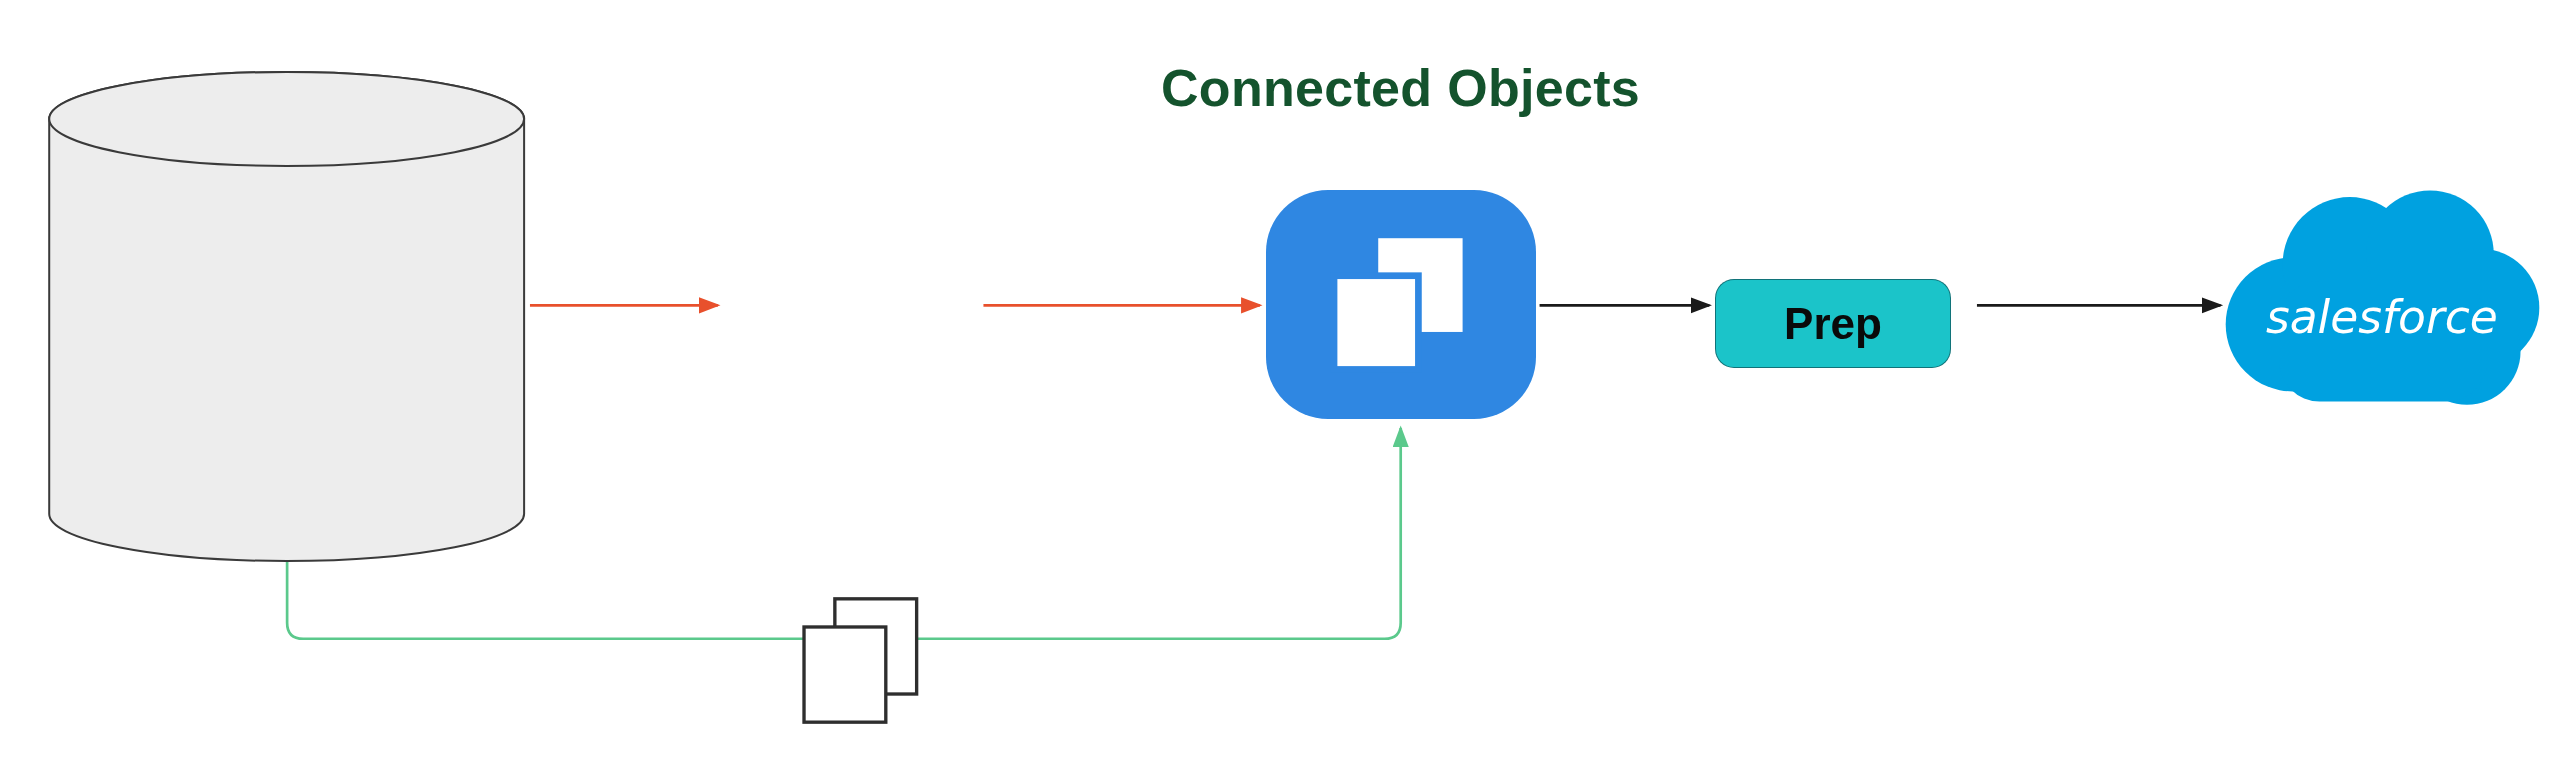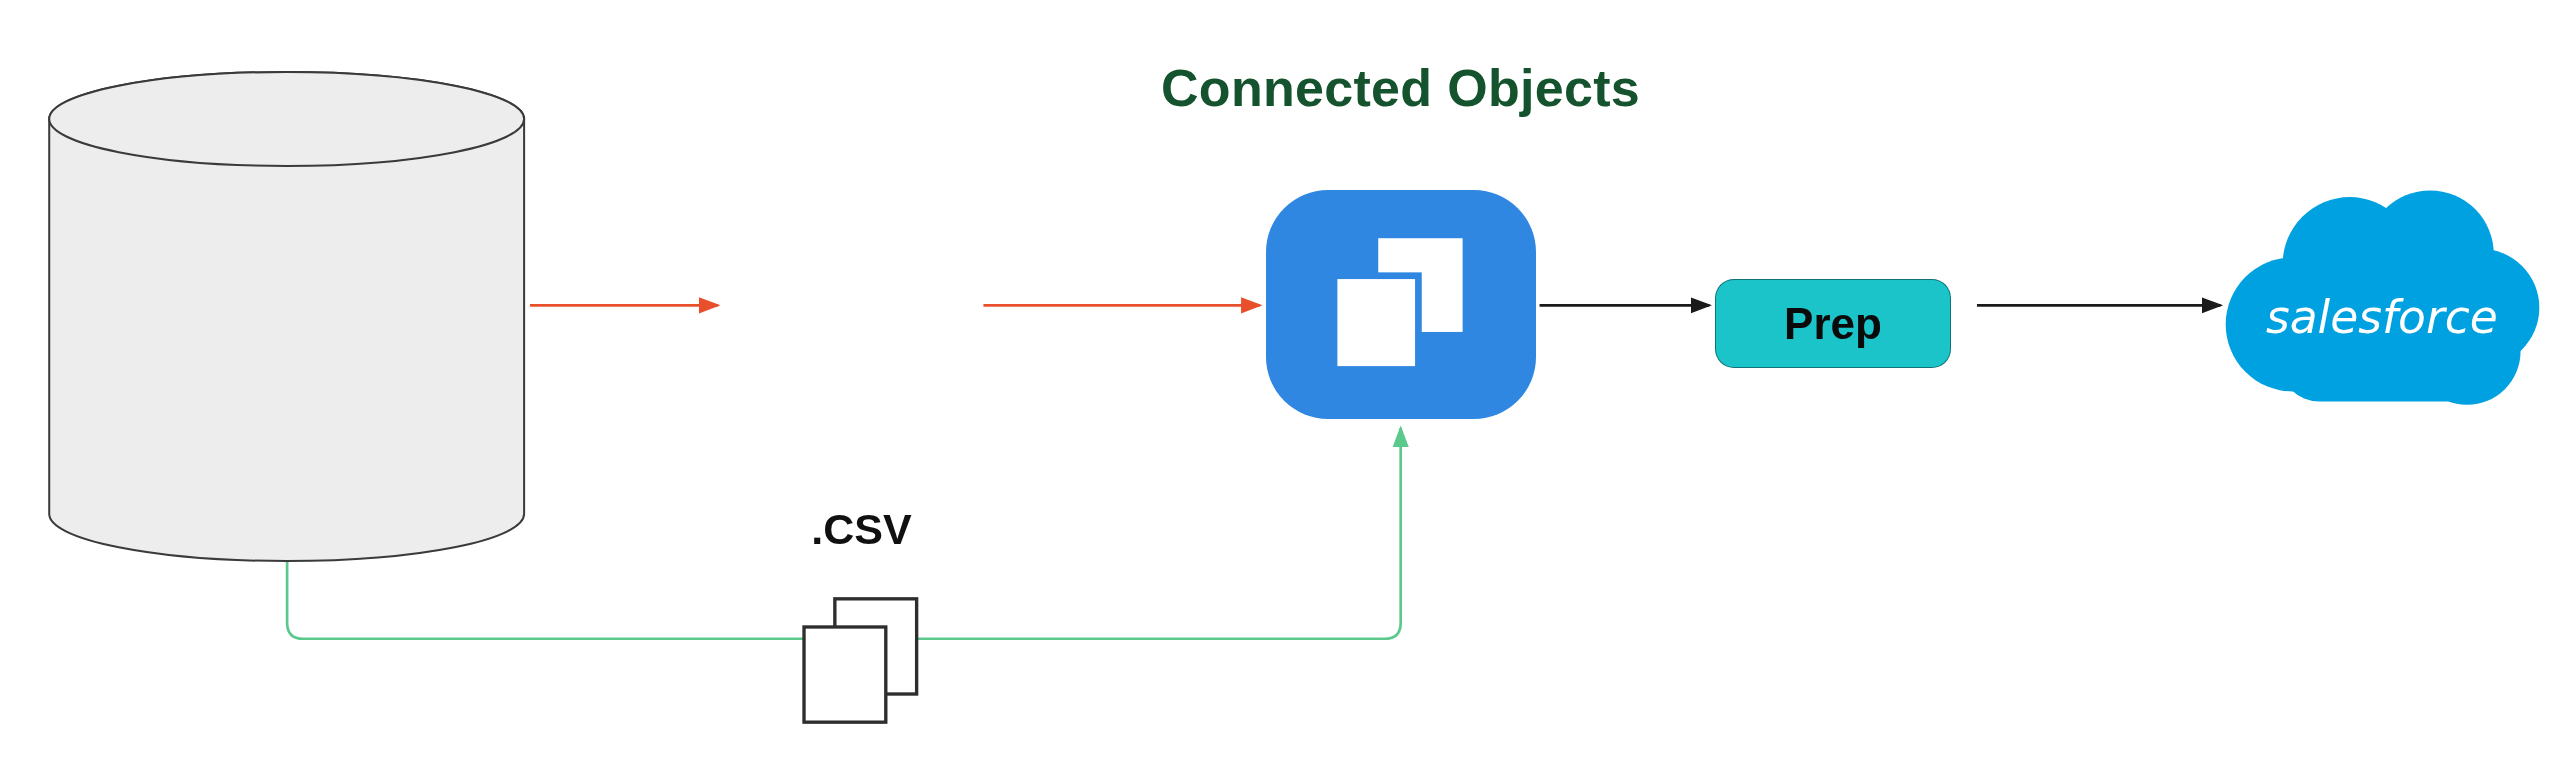--- a/index.html
+++ b/index.html
@@ -108,21 +108,20 @@
     <svg viewBox="0 0 402 342" width="270" height="229">
       <rect class="page-back" x="167" y="72" width="126" height="140"></rect>
       <rect class="page-front" x="101" y="128" width="126" height="140"></rect>
     </svg>
   </div>
 
   <div class="pill pill-prep">
     <span>Prep</span>
   </div>
 
-  <div class="csv-label">.CSV</div>
   <svg class="csv-icon" viewBox="0 0 182 192">
     <rect class="csv-page" x="52" y="4" width="122" height="142"></rect>
     <rect class="csv-page" x="6" y="46" width="122" height="142"></rect>
   </svg>
 
   <svg class="sf-svg" viewBox="0 0 482 366">
     <circle class="sf-lump" cx="110" cy="215" r="100"></circle>
     <circle class="sf-lump" cx="195" cy="125" r="100"></circle>
     <circle class="sf-lump" cx="315" cy="110" r="95"></circle>
     <circle class="sf-lump" cx="390" cy="190" r="88"></circle>

